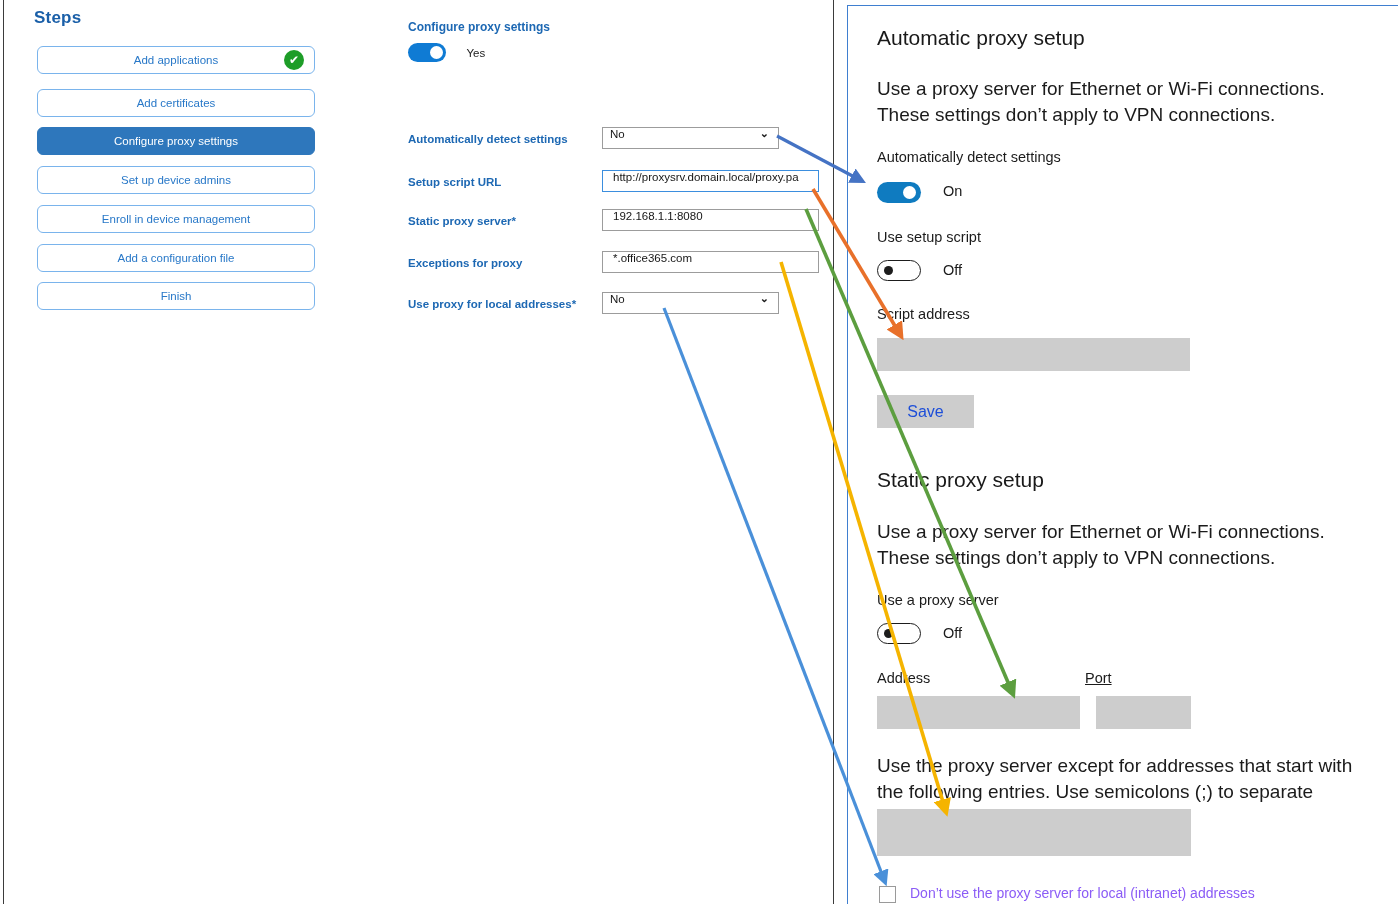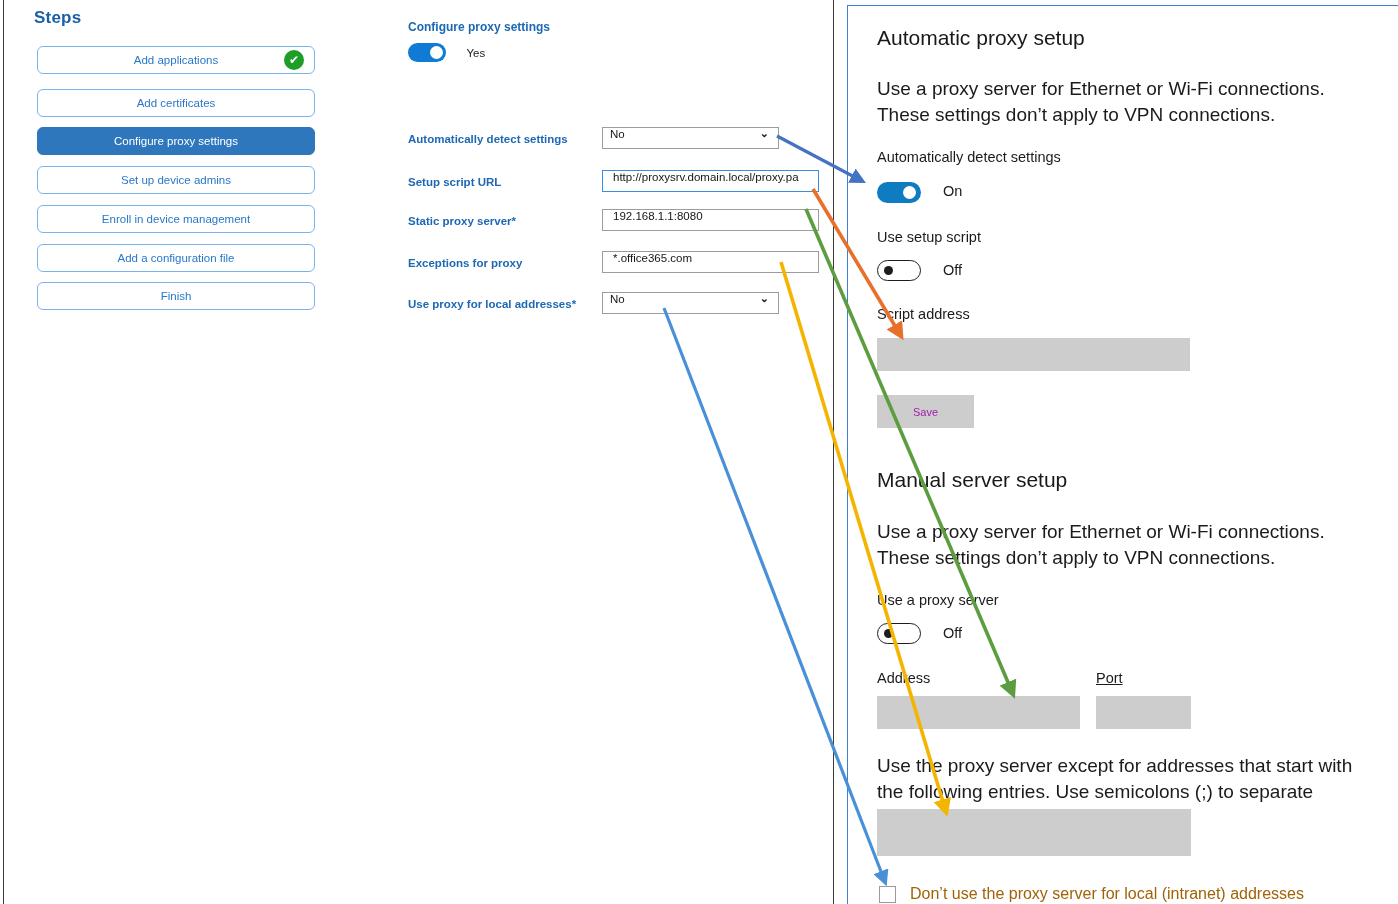--- a/index.html
+++ b/index.html
@@ -66,23 +66,23 @@
   .w-p{position:absolute;left:29px;width:500px;font-size:19px;color:#1b1b1b;line-height:1.38;}
   .w-lab{position:absolute;left:29px;font-size:14.5px;color:#1b1b1b;}
   .wsw{position:absolute;width:44px;height:21px;border-radius:11px;box-sizing:border-box;}
   .wsw.on{background:#0f7bc0;}
   .wsw.on .wk{position:absolute;top:4px;right:5px;width:13px;height:13px;border-radius:50%;background:#fff;}
   .wsw.off{background:#fff;border:1.6px solid #1d1d1d;}
   .wsw.off .wk{position:absolute;top:5px;left:6px;width:9px;height:9px;border-radius:50%;background:#1d1d1d;}
   .wsw-txt{position:absolute;font-size:14.5px;color:#1b1b1b;}
   .gbox{position:absolute;background:#cdcdcd;}
   .gbtn{position:absolute;background:#cdcdcd;display:flex;align-items:center;justify-content:center;
-         font-size:11px;color:#a21caf;}
+         font-size:16px;color:#1d4ed8;}
   .wcheck{position:absolute;width:17px;height:17px;border:1.6px solid #9a9a9a;box-sizing:border-box;background:#fff;}
-  .wcheck-txt{position:absolute;font-size:16px;color:#a16207;white-space:nowrap;}
+  .wcheck-txt{position:absolute;font-size:14px;color:#8b5cf6;white-space:nowrap;}
 
   
   #arrows{position:absolute;left:0;top:0;width:1398px;height:904px;pointer-events:none;}
 </style>
 </head>
 <body>
 
 <div id="root">
 
   <div class="vline" style="left:3px;top:0;height:904px;"></div>
@@ -183,31 +183,31 @@
         <span class="wk"></span>
       </div>
     <div class="wsw-txt" style="left:95px;top:256px;">Off</div>
 
     <div class="w-lab" style="top:300px;">Script address</div>
     <div class="gbox" style="left:29px;top:332px;width:313px;height:33px;">
       <span style="font-size:14.5px;color:#555;padding:7px;display:block;"></span>
     </div>
     <div class="gbtn" style="left:29px;top:389px;width:97px;height:33px;">Save</div>
 
-    <div class="w-h1" style="top:462px;">Manual server setup</div>
+    <div class="w-h1" style="top:462px;">Static proxy setup</div>
     <div class="w-p" style="top:513px;">Use a proxy server for Ethernet or Wi-Fi connections. These settings don’t apply to VPN connections.</div>
 
     <div class="w-lab" style="top:586px;">Use a proxy server</div>
     <div class="wsw off" style="left:29px;top:617px;">
         <span class="wk"></span>
       </div>
     <div class="wsw-txt" style="left:95px;top:619px;">Off</div>
 
     <div class="w-lab" style="top:664px;">Address</div>
-    <div class="w-lab" style="left:248px;top:664px;text-decoration:underline;">Port</div>
+    <div class="w-lab" style="left:237px;top:664px;text-decoration:underline;">Port</div>
     <div class="gbox" style="left:29px;top:690px;width:203px;height:33px;">
       <span style="font-size:14.5px;color:#555;padding:7px;display:block;"></span>
     </div>
     <div class="gbox" style="left:248px;top:690px;width:95px;height:33px;">
       <span style="font-size:14.5px;color:#555;padding:7px;display:block;"></span>
     </div>
 
     <div class="w-p" style="top:747px;">Use the proxy server except for addresses that start with the following entries. Use semicolons (;) to separate entries.</div>
     <div class="gbox" style="left:29px;top:803px;width:314px;height:47px;">
       <span style="font-size:14.5px;color:#555;padding:7px;display:block;"></span>

